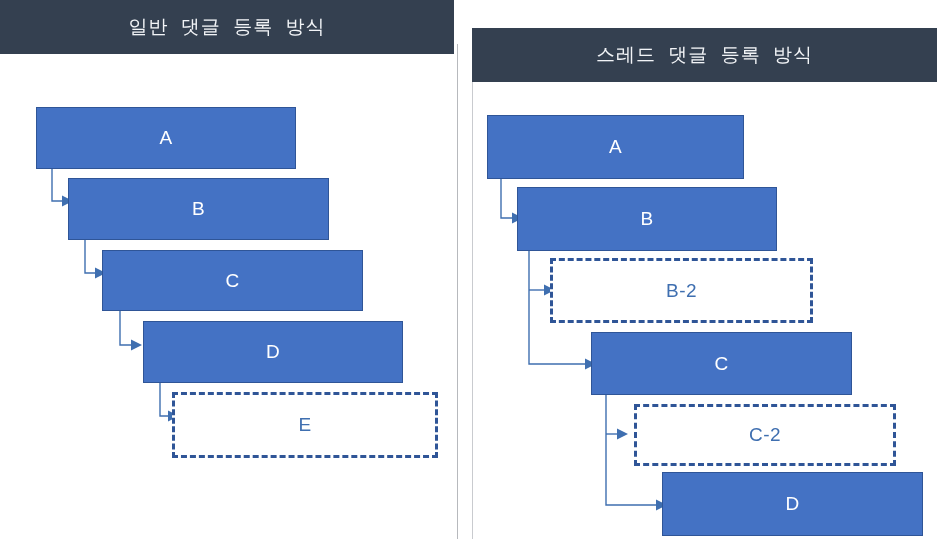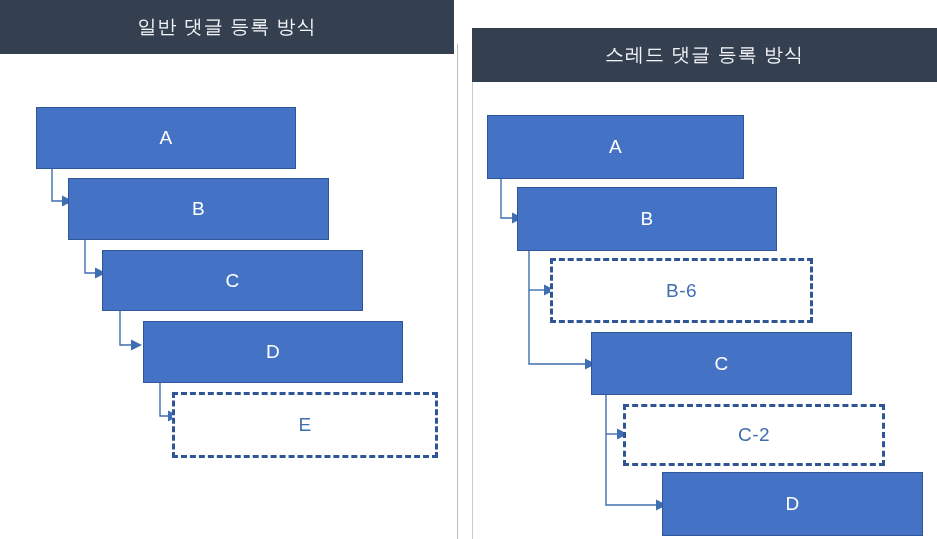--- a/index.html
+++ b/index.html
@@ -7,21 +7,21 @@
     width:937px;height:539px;position:relative;overflow:hidden;
     font-family:"Liberation Sans","DejaVu Sans",sans-serif;
   }
   .panel{position:absolute;top:0;height:539px;}
   #panel-left{left:0;width:454px;}
   #panel-right{left:472px;width:465px;margin-top:28px;}
 
   .panel-header{
     position:absolute;left:0;top:0;height:54px;width:100%;
     background:#344050;
-    display:flex;align-items:center;justify-content:center;
+    display:flex;align-items:center;justify-content:center;font-family:Liberation Mono, monospace;
   }
   .panel-header .title{
     color:#f2f4f7;font-size:19px;letter-spacing:1px;font-weight:400;
     white-space:nowrap;
   }
 
   .divider{position:absolute;top:0;width:1px;height:539px;background:#b7b9bd;}
   #divider-a{left:457px;top:44px;height:495px;}
   #divider-b{left:472px;top:44px;height:495px;background:#c9cbcf;}
 
@@ -122,28 +122,28 @@
 
     <div class="node solid" style="left:15px;top:87px;width:257px;height:64px;">
       <span>A</span>
     </div>
 
     <div class="node solid" style="left:45px;top:159px;width:260px;height:64px;">
       <span>B</span>
     </div>
 
     <div class="node dashed" style="left:78px;top:230px;width:263px;height:65px;">
-      <span>B-6</span>
+      <span>B-2</span>
     </div>
 
     <div class="node solid" style="left:119px;top:304px;width:261px;height:63px;">
       <span>C</span>
     </div>
 
-    <div class="node dashed" style="left:151px;top:376px;width:262px;height:62px;">
+    <div class="node dashed" style="left:162px;top:376px;width:262px;height:62px;">
       <span>C-2</span>
     </div>
 
     <div class="node solid" style="left:190px;top:444px;width:261px;height:64px;">
       <span>D</span>
     </div>
 
   </div>
 </div>
 

